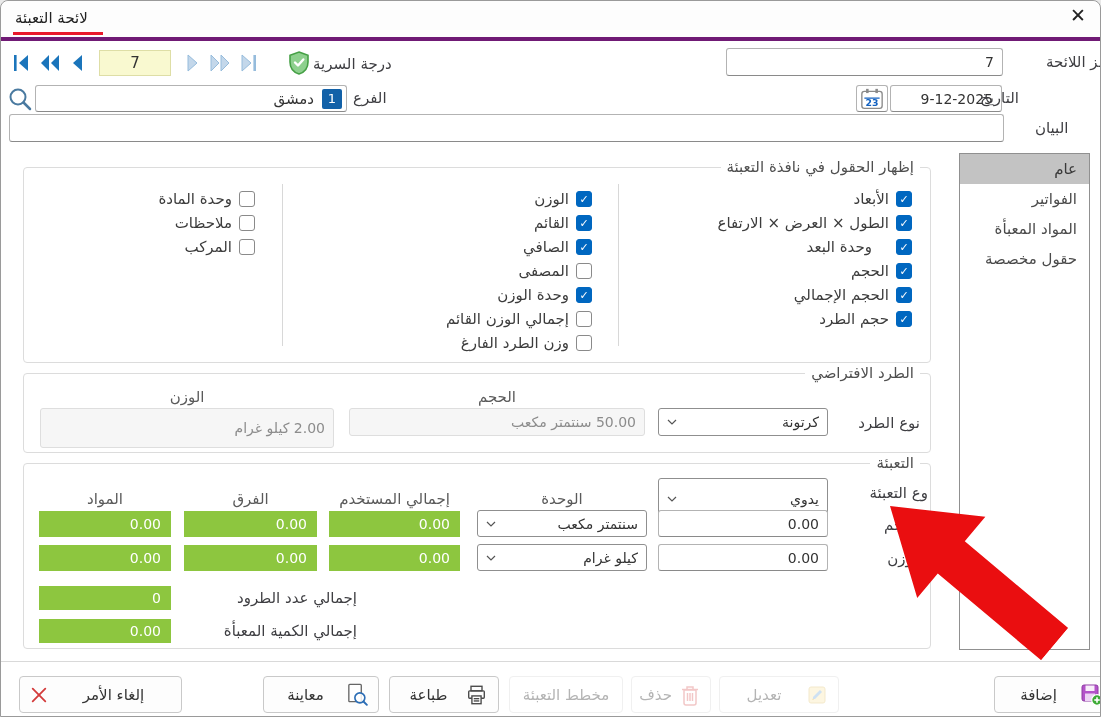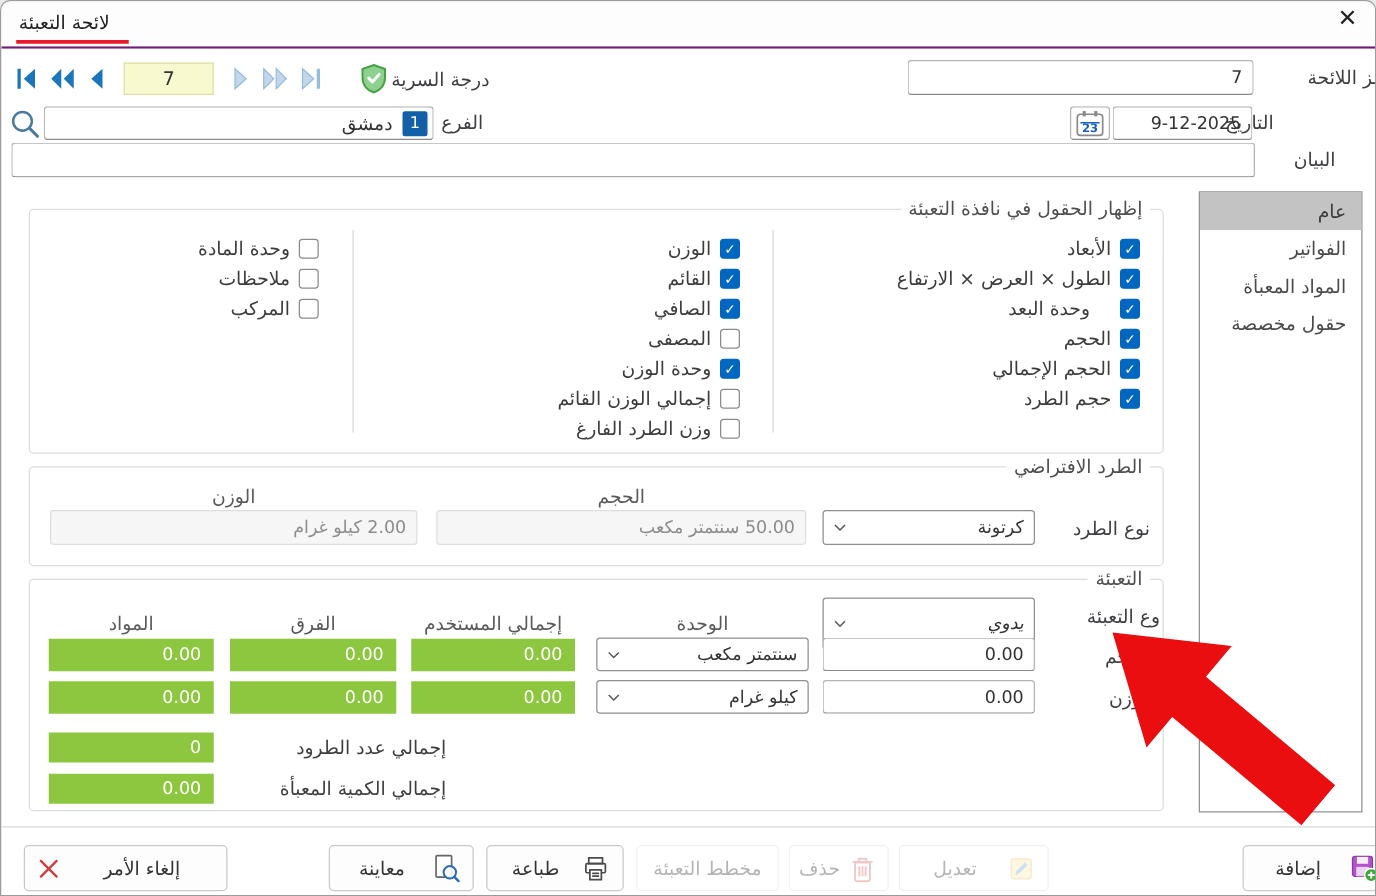--- a/index.html
+++ b/index.html
@@ -1,20 +1,20 @@
 <!DOCTYPE html>
 <html lang="ar" dir="rtl"><head>
 <meta charset="utf-8">
 <style>
   html,body{margin:0;padding:0;background:#e9e9e9;font-family:"DejaVu Sans",sans-serif;}
   .win{position:relative;width:1101px;height:717px;background:#fff;border:1px solid #9a9a9a;
        border-radius:8px 8px 0 0;box-sizing:border-box;overflow:hidden;direction:rtl;}
   .abs{position:absolute;}
   
-  .tabbar{position:absolute;top:0;left:0;right:0;height:36px;background:#fdfdfd;border-bottom:2px solid #701a75;border-radius:8px 8px 0 0;}
+  .tabbar{position:absolute;top:0;left:0;right:0;height:36px;background:#fdfdfd;border-bottom:4px solid #701a75;border-radius:8px 8px 0 0;}
   .tabtitle{position:absolute;left:14px;top:8px;font-size:15px;color:#222;}
   .tabline{position:absolute;left:12px;top:31px;width:90px;height:3px;background:#e8192c;}
   .closex{position:absolute;right:14px;top:5px;font-size:19px;color:#222;cursor:pointer;line-height:1;}
   
   .lbl{position:absolute;font-size:15px;color:#3e3e42;white-space:nowrap;}
   .input{position:absolute;background:#fff;border:1px solid #b3b3b3;border-bottom-color:#8a8a8a;border-radius:3px;box-sizing:border-box;
          font-size:14px;color:#333;display:flex;align-items:center;}
   .input.num{justify-content:flex-start;padding-right:8px;}
   .input.dis{background:#f6f6f6;border-color:#dedede;color:#8c8c8c;padding-right:8px;}
   .dd{position:absolute;background:#fff;border:1px solid #8f8f8f;border-radius:3px;box-sizing:border-box;
@@ -237,30 +237,30 @@
           <svg width="10" height="6" viewBox="0 0 10 6">
             <path d="M1 1 L5 5 L9 1" fill="none" stroke="#555" stroke-width="1.2"></path>
           </svg>
         </span>
       </div>
     <span class="hdr" style="left:325px;top:14px;width:296px;">الحجم</span>
     <div class="input dis" style="left:325px;top:34px;width:296px;height:28px;">
       <span>50.00 سنتمتر مكعب</span>
       </div>
     <span class="hdr" style="left:16px;top:14px;width:294px;">الوزن</span>
-    <div class="input dis" style="left:16px;top:34px;width:294px;height:28px;text-align:center;">
+    <div class="input dis" style="left:16px;top:34px;width:294px;height:40px;text-align:center;">
       <span>2.00 كيلو غرام</span>
       </div>
   </div>
 
   <div class="grp" style="left:22px;top:462px;width:908px;height:186px;">
     <span class="legend">التعبئة</span>
 
     <span class="lbl" style="right:2px;top:20px;">وع التعبئة</span>
-    <div class="dd" style="right:102px;top:14px;width:170px;height:42px;font-style:italic;">
+    <div class="dd" style="right:102px;top:14px;width:170px;height:42px;">
       <span>يدوي</span>
       <span class="icon">
           <svg width="10" height="6" viewBox="0 0 10 6">
             <path d="M1 1 L5 5 L9 1" fill="none" stroke="#555" stroke-width="1.2"></path>
           </svg>
         </span>
       </div>
 
     <span class="hdr" style="left:453px;top:26px;width:170px;">الوحدة</span>
     <span class="hdr" style="left:305px;top:26px;width:131px;">إجمالي المستخدم</span>

